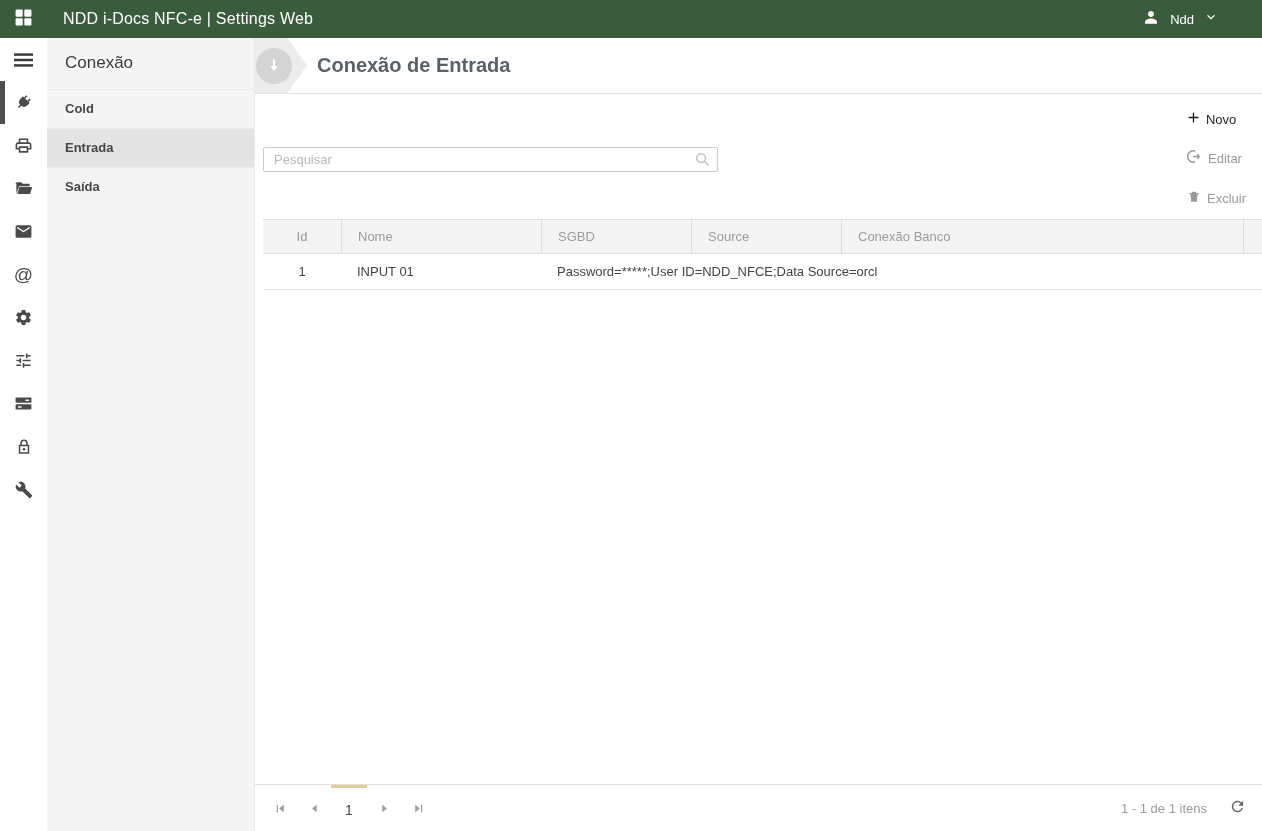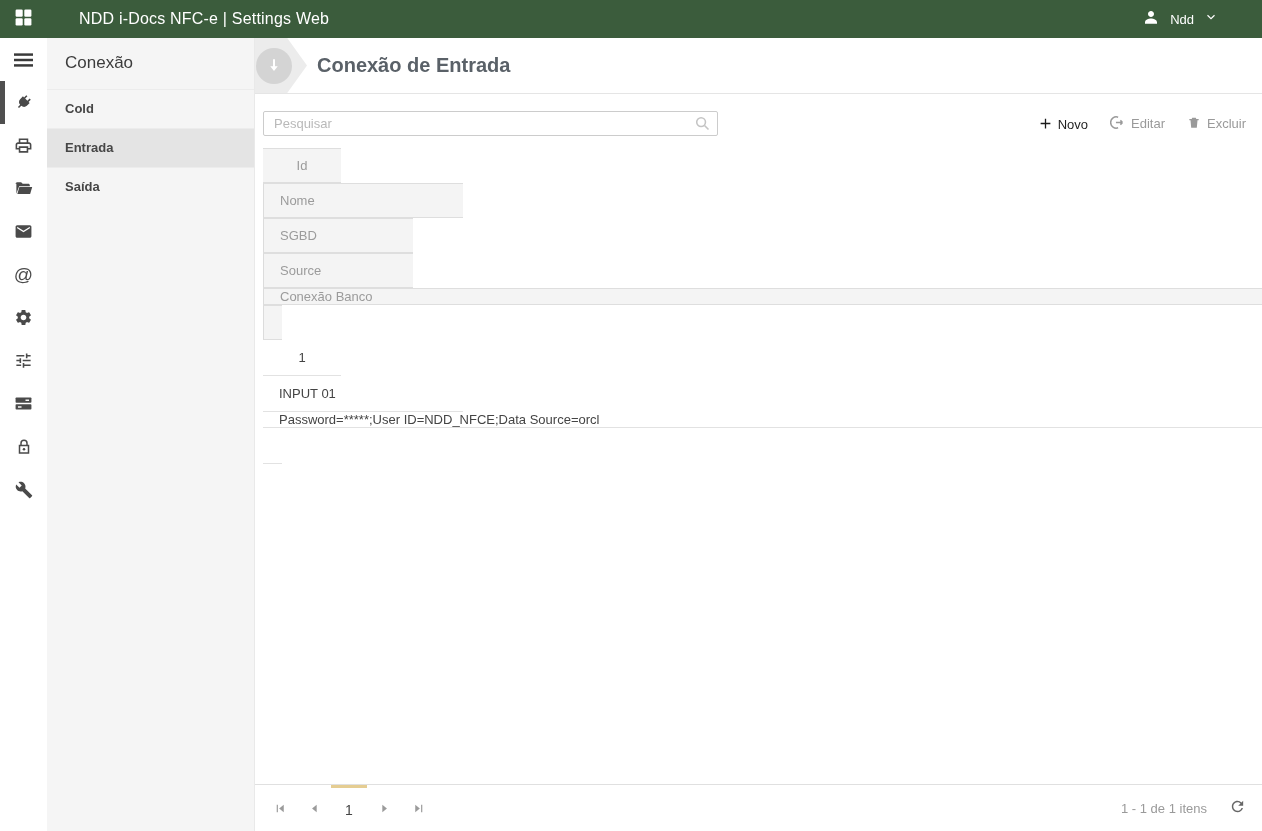--- a/index.html
+++ b/index.html
@@ -2,21 +2,21 @@
 <html><head>
 <meta charset="utf-8">
 <style>
   * { margin:0; padding:0; box-sizing:border-box; }
   html,body { width:1262px; height:831px; overflow:hidden; background:#fff;
               font-family:"Liberation Sans", sans-serif; }
 
   
   .topbar { height:38px; background:#3b5c3c; display:flex; align-items:center; color:#fff; }
   .topbar .logo-wrap { width:47px; display:flex; justify-content:center; align-items:center; }
-  .topbar .app-title { font-size:16px; font-weight:400; margin-left:32px; letter-spacing:.2px; }
+  .topbar .app-title { font-size:16px; font-weight:400; margin-left:16px; letter-spacing:.2px; }
   .topbar .spacer { flex:1; }
   .user-menu { display:flex; align-items:center; gap:10px; padding-right:44px; cursor:pointer; }
   .user-menu .uname { font-size:13px; }
 
   
   .layout { display:flex; height:793px; }
 
   
   .iconbar { width:47px; background:#fff; display:flex; flex-direction:column; }
   .rail-item { height:43px; display:flex; align-items:center; justify-content:center;
@@ -44,29 +44,29 @@
                    display:flex; align-items:center; justify-content:center; }
   .page-title { margin-left:62px; font-size:20px; font-weight:600; color:#5a6168; position:relative; }
 
   .toolbar { display:flex; align-items:center; padding:17px 16px 12px 8px; flex:0 0 auto; }
   .search-wrap { position:relative; width:455px; }
   .search-wrap input { width:100%; height:25px; border:1px solid #ccc; border-radius:2px;
                        padding:0 32px 0 10px; font-size:13px; color:#6d28d9; outline:none;
                        font-family:"Liberation Sans", sans-serif; }
   .search-wrap input::placeholder { color:#b9b9b9; }
   .search-wrap .mag { position:absolute; right:7px; top:4px; }
-  .toolbar-actions { margin-left:auto; display:flex; align-items:flex-end; gap:22px; }
+  .toolbar-actions { margin-left:auto; display:flex; align-items:flex-start; gap:22px;flex-direction:column; }
   .tb-btn { display:flex; align-items:center; gap:6px; font-size:13px; cursor:pointer; background:none; border:none;
             font-family:"Liberation Sans", sans-serif; }
   .tb-btn.primary { color:#1f1f1f; }
   .tb-btn.dim { color:#9a9a9a; }
 
   
   .grid { margin-left:8px; flex:0 0 auto; }
-  .tr { display:flex;flex-direction:column; }
+  .tr { display:flex; }
   .th, .td { font-size:13px; display:flex; align-items:center; padding-left:16px; }
   .th { height:35px; background:#f4f4f4; color:#9b9b9b;
         border-top:1px solid #dedede; border-bottom:1px solid #dedede; cursor:pointer; }
   .th + .th { border-left:1px solid #dcdcdc; }
   .td { height:36px; background:#fff; color:#444; border-bottom:1px solid #e2e2e2; }
   .c-id { width:78px; justify-content:center; padding-left:0; flex:none; }
   .c-nome { width:200px; flex:none; }
   .c-sgbd { width:150px; flex:none; }
   .c-tabela { width:150px; flex:none; }
   .c-con { flex:1; min-width:0; }

